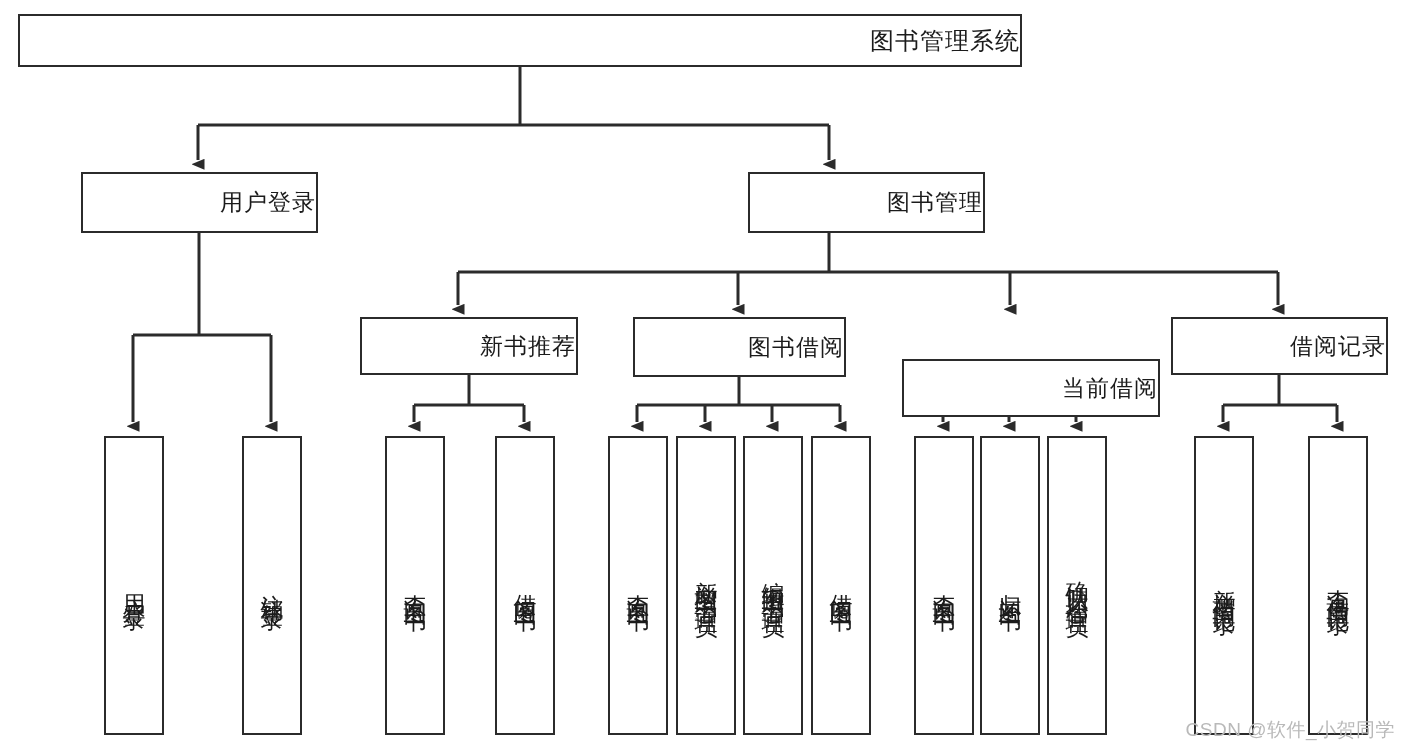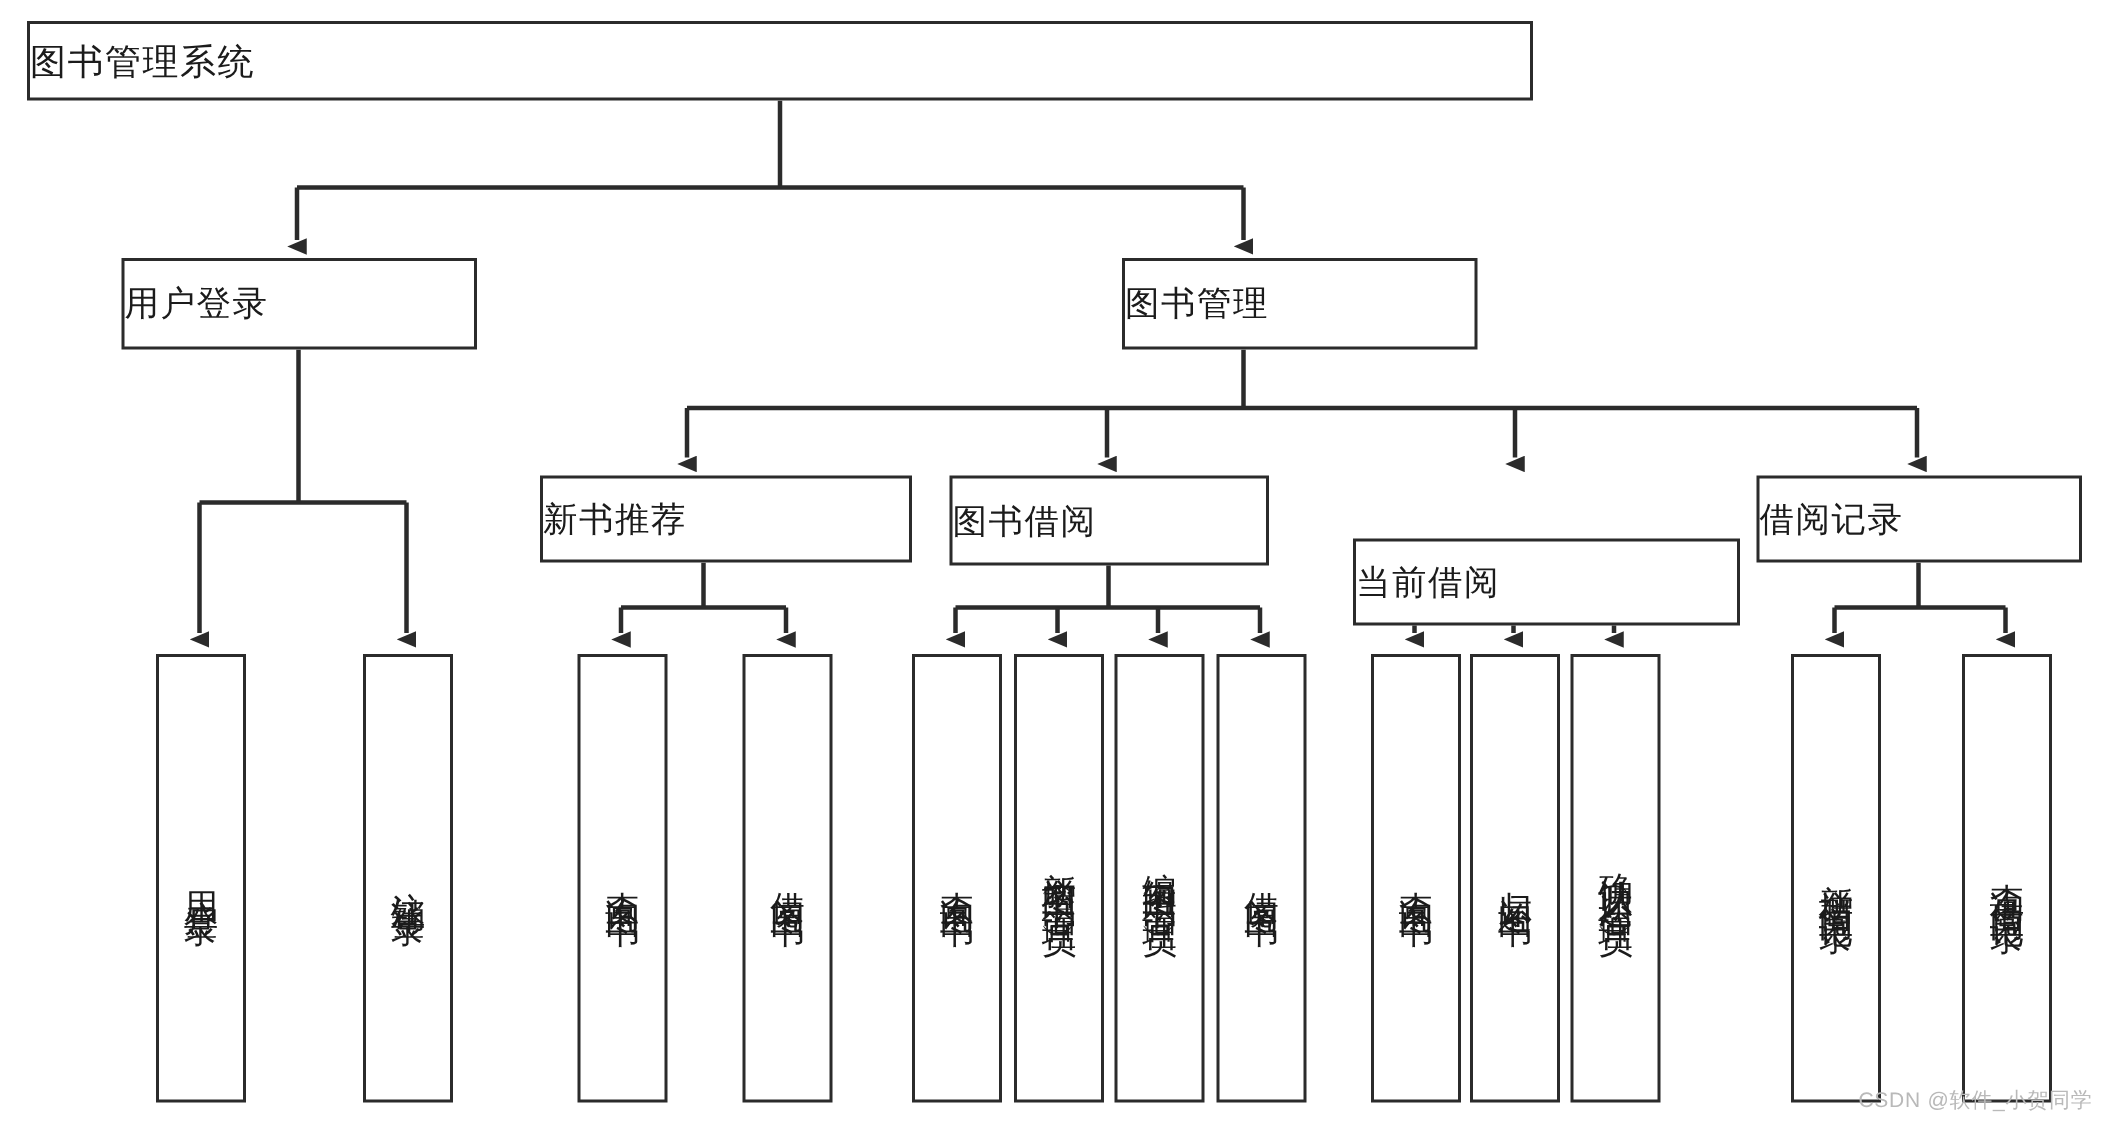--- a/index.html
+++ b/index.html
@@ -20,21 +20,21 @@
     width:1405px; height:747px;
     pointer-events:none;
   }
   .node{
     position:absolute;
     box-sizing:border-box;
     background:#ffffff;
     border:2.5px solid #2b2b2b;
     display:flex;
     align-items:center;
-    justify-content:flex-start;
+    justify-content:flex-end;
     color:#1b1b1b;
   }
   .node-h{
     font-size:23px;
     letter-spacing:1px;
     white-space:nowrap;
   }
   .node-root{ font-size:24px; }
   .node-v{
     writing-mode:vertical-rl;
@@ -49,21 +49,21 @@
   }
   .node-v .vtext{
     writing-mode:vertical-rl;
     text-orientation:upright;
     display:block;
   }
   .watermark{
     position:absolute;
     right:10px;
     bottom:4px;
-    font-size:14px;
+    font-size:19px;
     color:#b9b9b9;
     white-space:nowrap;
     letter-spacing:0.5px;
   }
 </style>
 </head>
 <body>
 
 <div id="canvas">
 
@@ -121,21 +121,21 @@
     <span>图书管理系统</span>
   </div>
 
   <div class="node node-h" style="left:81px; top:172px; width:237px; height:61px;">
     <span>用户登录</span>
   </div>
   <div class="node node-h" style="left:748px; top:172px; width:237px; height:61px;">
     <span>图书管理</span>
   </div>
 
-  <div class="node node-h" style="left:360px; top:317px; width:248px; height:58px;">
+  <div class="node node-h" style="left:360px; top:317px; width:218px; height:58px;">
     <span>新书推荐</span>
   </div>
   <div class="node node-h" style="left:633px; top:317px; width:213px; height:60px;">
     <span>图书借阅</span>
   </div>
   <div class="node node-h" style="left:902px; top:335px; width:258px; height:58px;margin-top:24px;">
     <span>当前借阅</span>
   </div>
   <div class="node node-h" style="left:1171px; top:317px; width:217px; height:58px;">
     <span>借阅记录</span>

